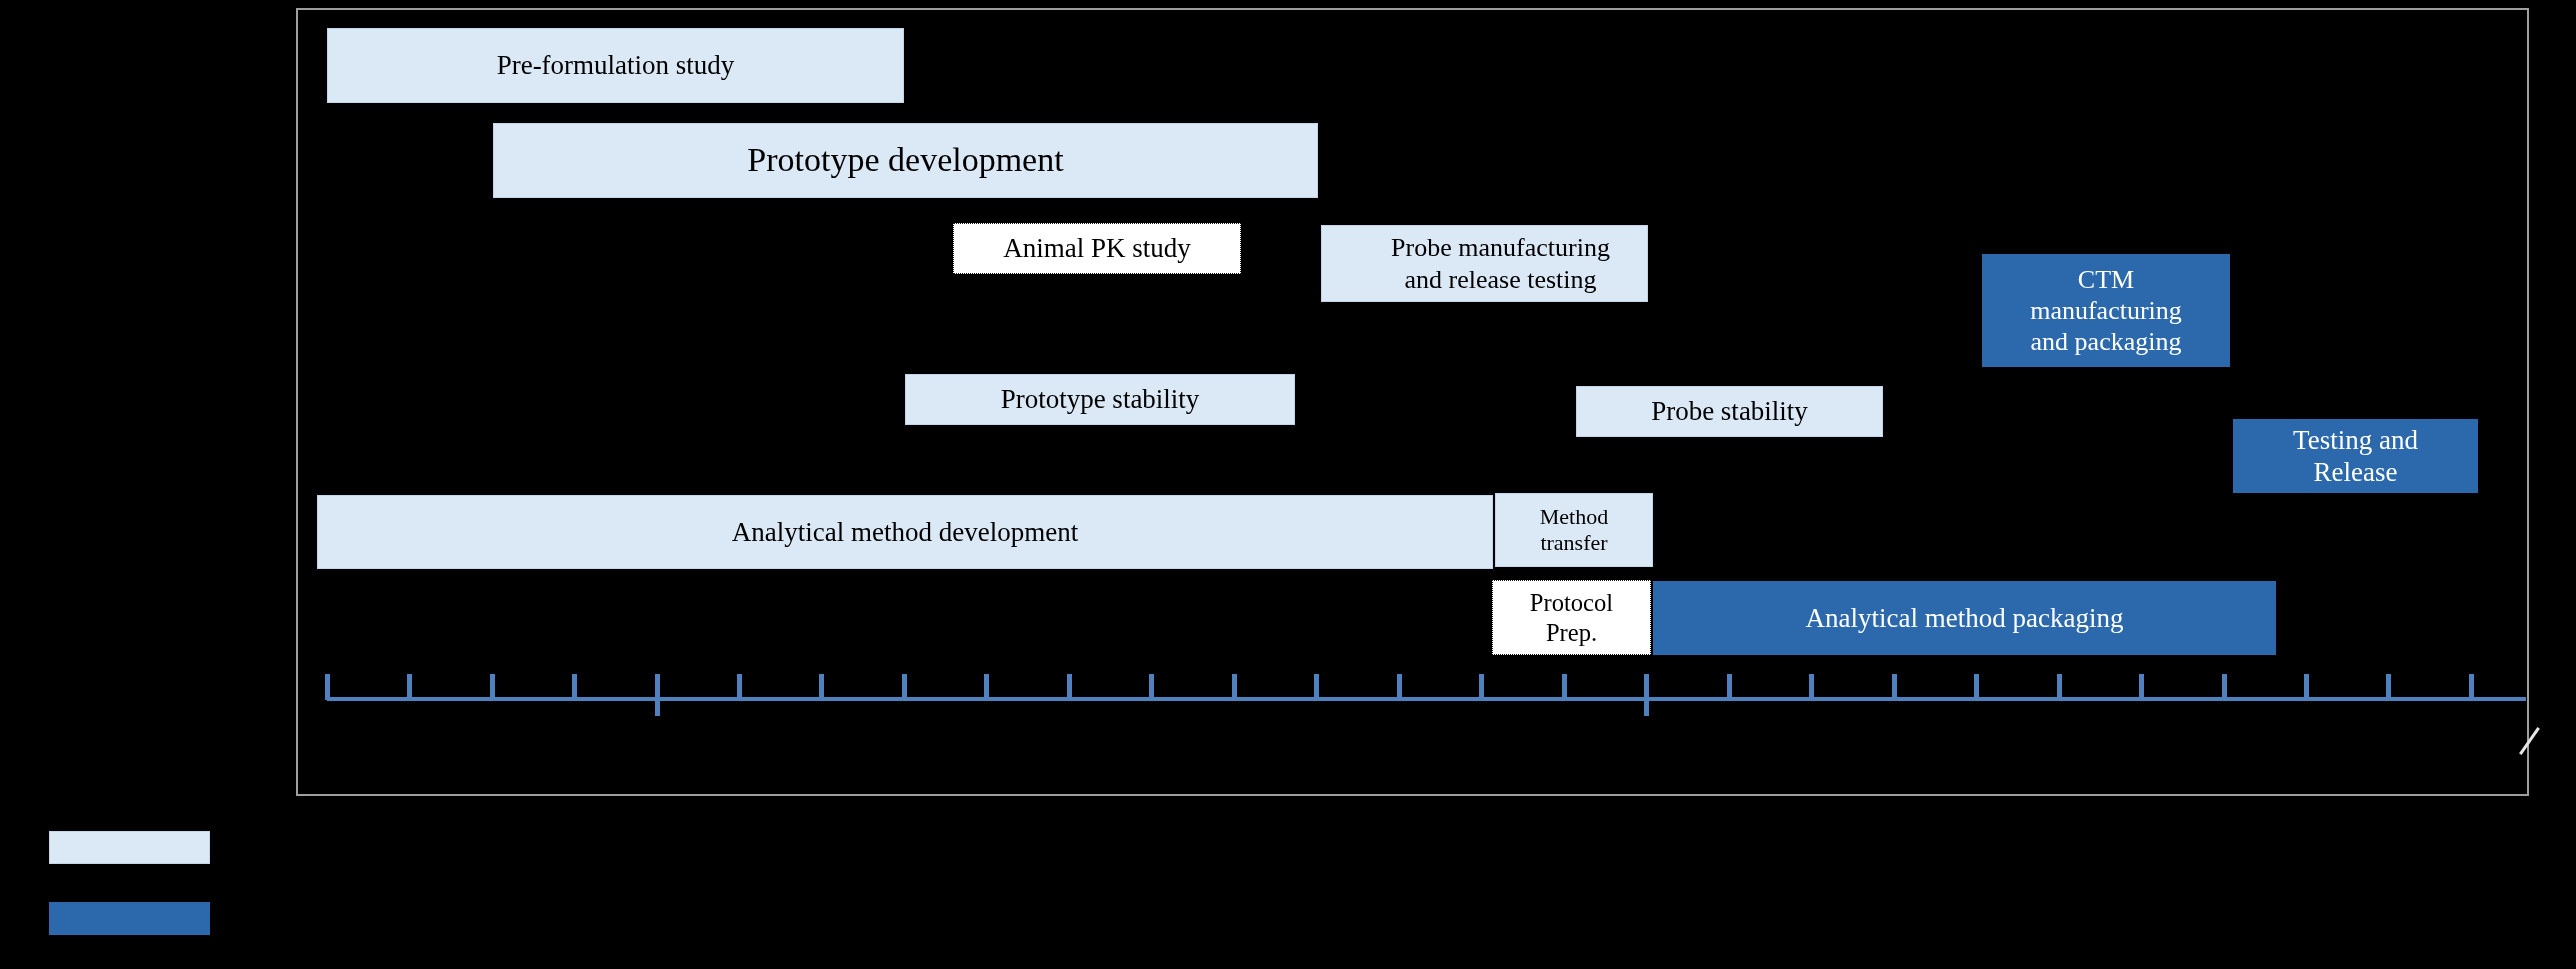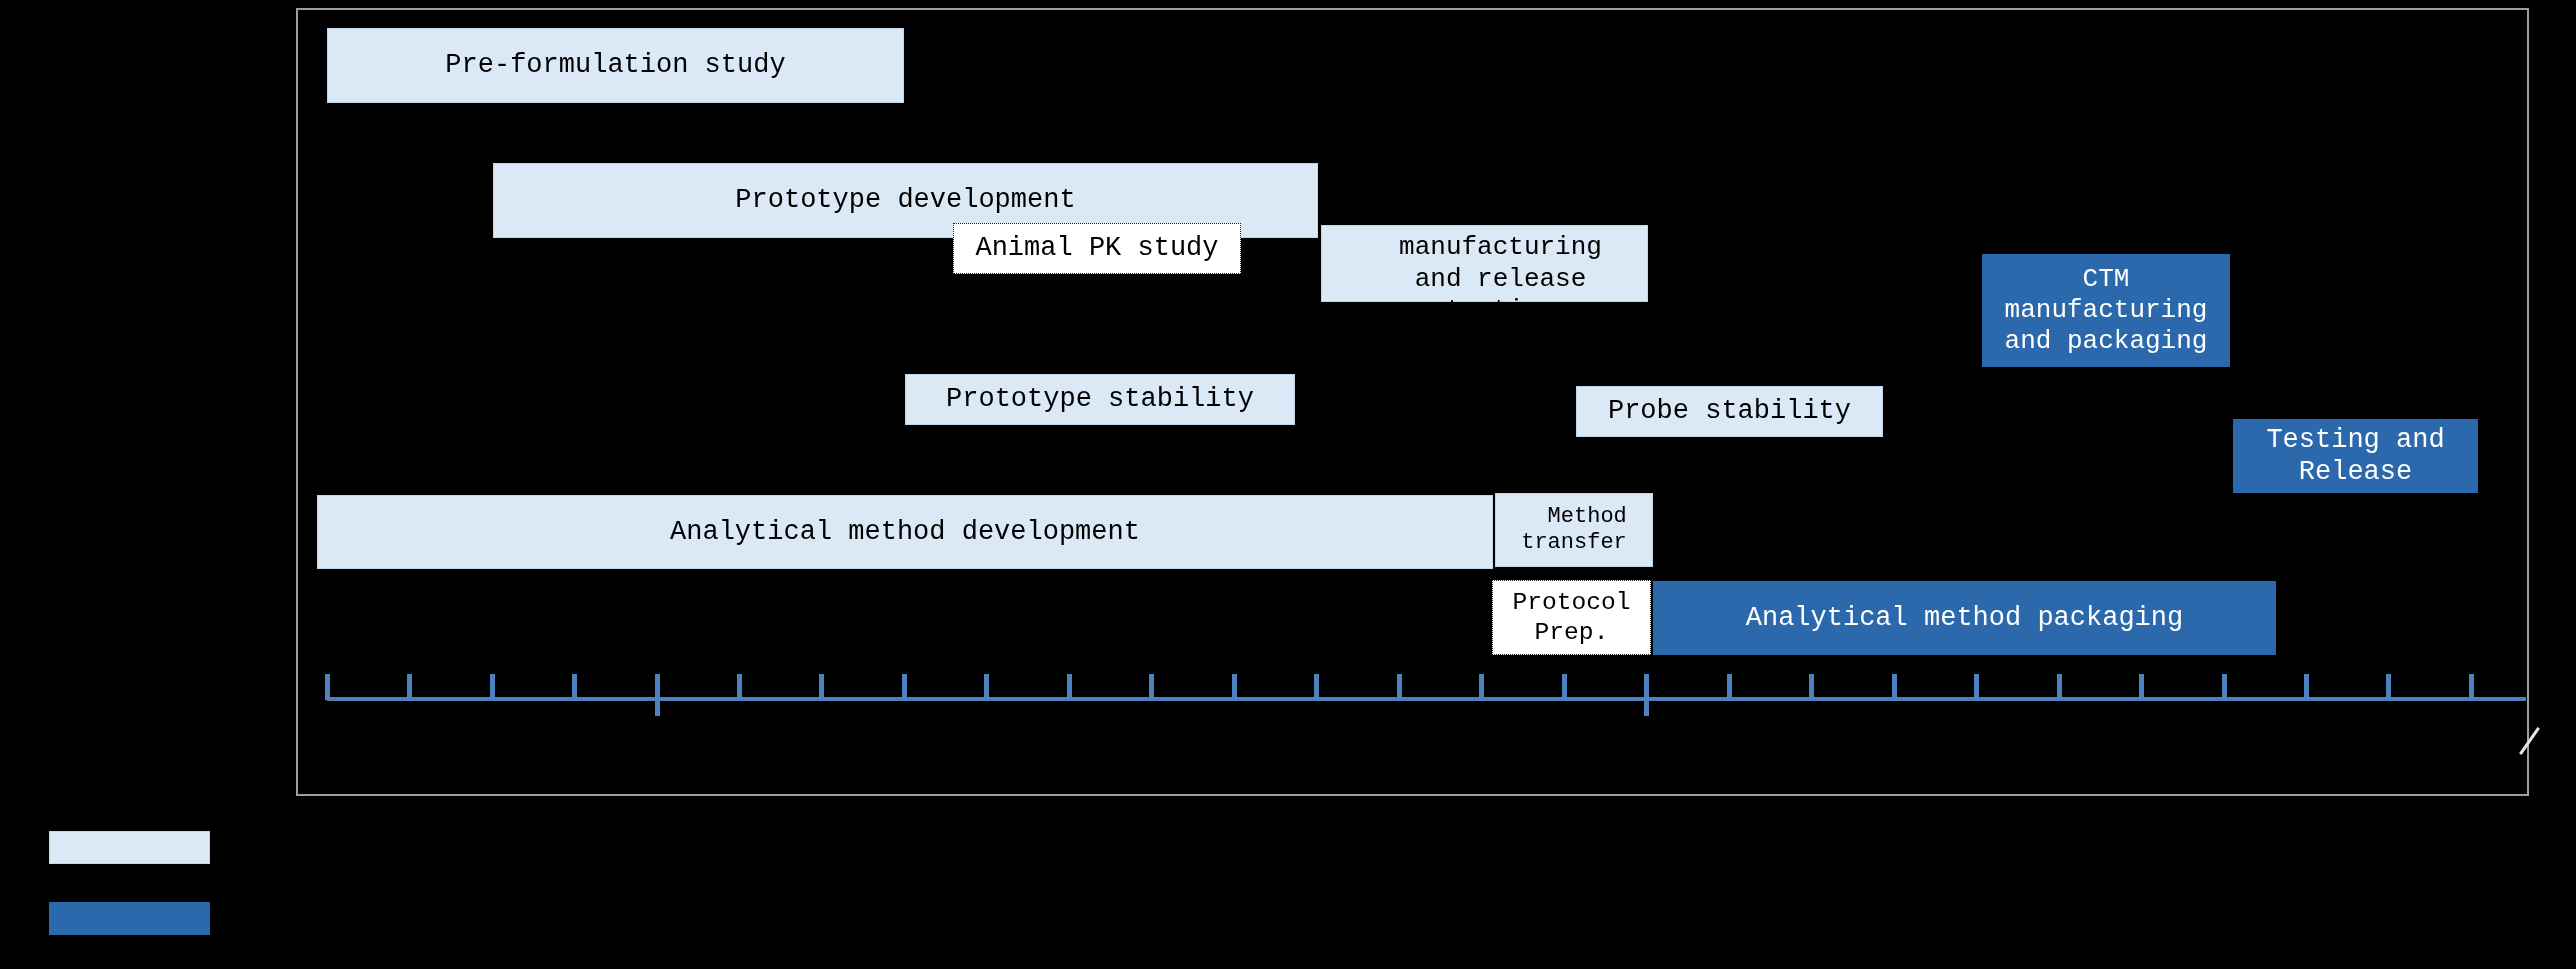--- a/index.html
+++ b/index.html
@@ -6,21 +6,21 @@
     margin: 0;
     padding: 0;
     background: #000000;
   }
   #stage {
     position: relative;
     width: 2576px;
     height: 970px;
     background: var(--bg, #000000);
     overflow: hidden;
-    font-family: Liberation Mono, monospace;
+    font-family: Liberation Serif, serif;
   }
   .frame {
     position: absolute;
     border: 2.9px solid var(--frame, #9e9e9e);
     background: transparent;
     box-sizing: border-box;
   }
   .bar {
     position: absolute;
     display: flex;
@@ -64,33 +64,33 @@
   .swatch.dark {
     background: var(--dark, #2b69ac);
   }
 </style>
 </head>
 <body>
 
 <div id="stage">
     <div class="frame" style="left: 296px; top: 8.2px; width: 2233px; height: 788px; border-width: 2.9px;"></div>
     <div class="bar light" style="left: 327px; top: 28px; width: 577px; height: 75px; font-size: 27px;">Pre-formulation study</div>
-    <div class="bar light" style="left: 493px; top: 123px; width: 825px; height: 75px; font-size: 27px; margin-top: 40px;">Prototype development</div>
+    <div class="bar light" style="left: 493px; top: 123px; width: 825px; height: 75px; font-size: 34px;">Prototype development</div>
     <div class="bar outlined" style="left: 953px; top: 223px; width: 288px; height: 51px; font-size: 27px;">Animal PK study</div>
     <div class="bar light" style="left: 1321px; top: 225px; width: 327px; height: 77px; font-size: 26px; padding-left: 32px;">Probe manufacturing
 and release testing</div>
     <div class="bar dark" style="left: 1982px; top: 254px; width: 248px; height: 113px; font-size: 26px;">CTM
 manufacturing
 and packaging</div>
     <div class="bar light" style="left: 905px; top: 374px; width: 390px; height: 51px; font-size: 27px;">Prototype stability</div>
     <div class="bar light" style="left: 1576px; top: 386px; width: 307px; height: 51px; font-size: 27px;">Probe stability</div>
     <div class="bar dark" style="left: 2233px; top: 371px; width: 245px; height: 74px; font-size: 27px; margin-top: 48px;">Testing and
 Release</div>
     <div class="bar light" style="left: 317px; top: 495px; width: 1176px; height: 74px; font-size: 27px;">Analytical method development</div>
-    <div class="bar light" style="left: 1495px; top: 493px; width: 158px; height: 74px; font-size: 22px; text-align: right;">Method
+    <div class="bar light" style="left: 1495px; top: 493px; width: 158px; height: 74px; font-size: 22px;">Method
 transfer</div>
     <div class="bar outlined" style="left: 1492px; top: 580px; width: 159px; height: 75px; font-size: 24.6px;">Protocol
 Prep.</div>
     <div class="bar dark" style="left: 1653px; top: 581px; width: 623px; height: 74px; font-size: 27px;">Analytical method packaging</div>
     <div class="axis-line" style="left: 327px; top: 697px; width: 2199px; height: 4.1px;"></div>
     <div class="tick" style="left: 325px; top: 674px; width: 4.7px; height: 26px;"></div>
     <div class="tick" style="left: 407px; top: 674px; width: 4.7px; height: 26px;"></div>
     <div class="tick" style="left: 490px; top: 674px; width: 4.7px; height: 26px;"></div>
     <div class="tick" style="left: 572px; top: 674px; width: 4.7px; height: 26px;"></div>
     <div class="tick" style="left: 655px; top: 674px; width: 4.7px; height: 42px;"></div>

